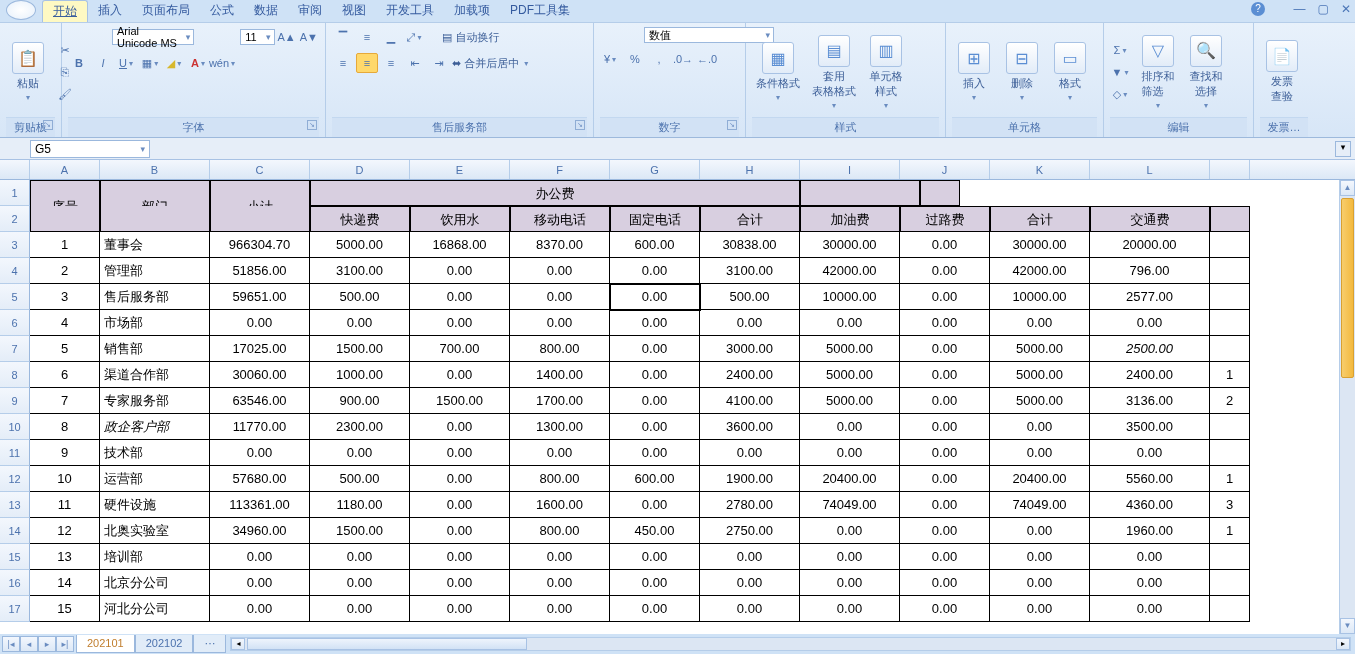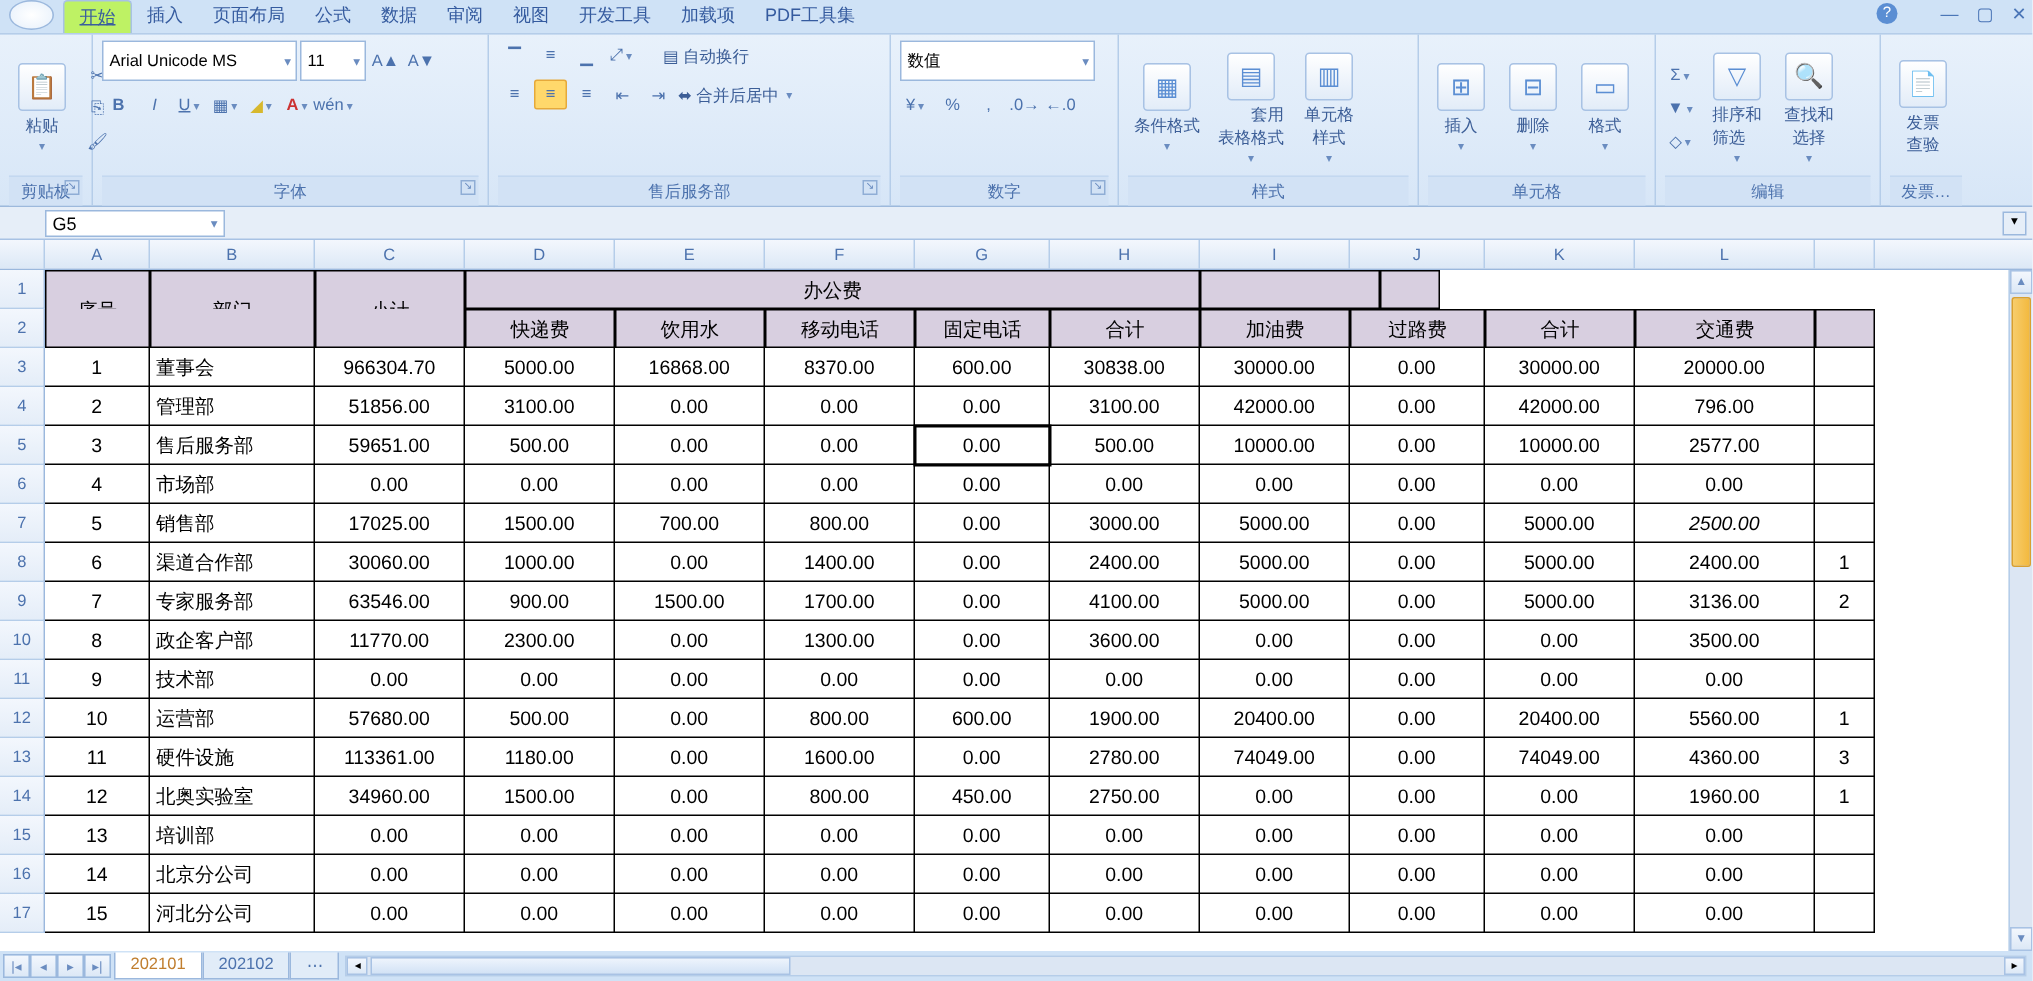--- a/index.html
+++ b/index.html
@@ -2,38 +2,38 @@
 <html><head>
 <meta charset="utf-8">
 <style>
 * { box-sizing: border-box; margin: 0; padding: 0; font-family: "Microsoft YaHei", Arial, sans-serif; }
 body { background: #cfe2f6; overflow: hidden; width: 1355px; height: 654px; position: relative; }
 
 
 .tabstrip { height: 22px; display: flex; align-items: flex-end; padding-left: 42px; gap: 2px; font-size: 12px; color: #355b9f; }
 .tabstrip .circle { position: absolute; left: 6px; top: 0; width: 30px; height: 20px; border-radius: 50%; background: radial-gradient(#fff,#e6f0fb); border: 1px solid #9bb8dd; }
 .tabstrip .tab { padding: 2px 10px; cursor: pointer; }
-.tabstrip .tab.active { background: #bef264; border: 1px solid #a8c2e4; border-bottom: none; border-radius: 3px 3px 0 0; color: #3b5f9e; text-decoration: underline; }
+.tabstrip .tab.active { background: #fef9c3; border: 1px solid #a8c2e4; border-bottom: none; border-radius: 3px 3px 0 0; color: #3b5f9e; text-decoration: underline; }
 .winctrl { position: absolute; right: 4px; top: 2px; display: flex; gap: 12px; color: #4b76b7; font-size: 12px; }
 .winctrl span { cursor: pointer; }
 .help-icon { position: absolute; right: 90px; top: 2px; width: 14px; height: 14px; border-radius: 50%; background: #5b8ed3; color: #fff; font-size: 10px; text-align: center; line-height: 14px; cursor: pointer; }
 
 
 .ribbon { height: 116px; background: linear-gradient(#e8f1fb,#d7e6f7); border-top: 1px solid #b5cde9; border-bottom: 1px solid #9db9dc; display: flex; }
 .group { border-right: 1px solid #b5cde9; display: flex; flex-direction: column; justify-content: space-between; padding: 4px 6px 0 6px; position: relative; }
 .group-body { flex: 1; display: flex; align-items: center; gap: 4px; }
 .group-label { text-align: center; font-size: 11px; color: #4c72ad; padding: 2px 0; background: #d2e2f5; border-top: 1px solid #c3d8f0; position: relative; }
 .group-label .dlau { position: absolute; right: 2px; top: 2px; width: 10px; height: 10px; border: 1px solid #8fadd5; font-size: 7px; line-height: 8px; color: #6a8cc0; cursor: pointer; }
 .col { display: flex; flex-direction: column; gap: 2px; align-items: center; }
 .row { display: flex; gap: 2px; align-items: center; }
 .bigbtn { display: flex; flex-direction: column; align-items: center; padding: 2px 4px; cursor: pointer; font-size: 11px; color: #3c5e97; gap: 2px; min-width: 44px; }
 .bigbtn .ico { width: 32px; height: 32px; background: linear-gradient(#fff,#e2ecf8); border: 1px solid #a8c2e4; border-radius: 3px; display: flex; align-items: center; justify-content: center; font-size: 16px; color: #5b8ed3; }
 .smbtn { width: 22px; height: 20px; border: 1px solid transparent; display: flex; align-items: center; justify-content: center; font-size: 11px; color: #4c72ad; cursor: pointer; border-radius: 2px; }
 .smbtn.active { background: #ffd86b; border-color: #e6a93a; }
-.combo { height: 27px; border: 1px solid #9bb8dd; background: #fff; font-size: 11px; padding: 0 16px 0 4px; position: relative; display: flex; align-items: center; cursor: pointer; }
+.combo { height: 16px; border: 1px solid #9bb8dd; background: #fff; font-size: 11px; padding: 0 16px 0 4px; position: relative; display: flex; align-items: center; cursor: pointer; margin-left: 44px; }
 .combo::after { content: "▾"; position: absolute; right: 3px; color: #6a8cc0; font-size: 9px; }
 .chkline { font-size: 11px; color: #3c5e97; display: flex; align-items: center; gap: 3px; cursor: pointer; }
 .drop { font-size: 8px; color: #6a8cc0; padding: 0 2px; cursor: pointer; }
 
 
 .fbar { height: 22px; background: #e6eef8; border-bottom: 1px solid #a8c2e4; display: flex; align-items: center; font-size: 12px; position: relative; }
 .namebox { width: 120px; margin-left: 30px; height: 18px; border: 1px solid #9bb8dd; background: #fff; padding: 0 4px; display: flex; align-items: center; justify-content: space-between; }
 .namebox span:last-child { color: #6a8cc0; font-size: 9px; cursor: pointer; }
 .fxbox { margin-left: 60px; display: flex; align-items: center; gap: 6px; flex: 1; }
 .fx { font-style: italic; color: #6a8cc0; cursor: pointer; }
@@ -194,21 +194,21 @@
 
   <div class="group" style="width:200px">
     <div class="group-body">
       <div class="bigbtn">
           <div class="ico">▦</div>
           <span>条件格式</span>
           <span class="drop">▾</span>
         </div>
       <div class="bigbtn">
           <div class="ico">▤</div>
-          <span style="white-space:pre-line;text-align:right">套用
+          <span style="white-space:pre-line;text-align:center">套用
 表格格式</span>
           <span class="drop">▾</span>
         </div>
       <div class="bigbtn">
           <div class="ico">▥</div>
           <span style="white-space:pre-line;text-align:center">单元格
 样式</span>
           <span class="drop">▾</span>
         </div>
     </div>
@@ -432,21 +432,21 @@
         <div class="cell" style="width: 100px;">4100.00</div>
         <div class="cell" style="width: 100px;">5000.00</div>
         <div class="cell" style="width: 90px;">0.00</div>
         <div class="cell" style="width: 100px;">5000.00</div>
         <div class="cell" style="width: 120px;">3136.00</div>
         <div class="cell" style="width: 40px;">2</div>
       </div>
       <div class="datarow">
         <div class="rh">10</div>
         <div class="cell" style="width: 70px;">8</div>
-        <div class="cell left" style="width: 110px;">政企客户部</div>
+        <div class="cell left" style="width: 110px; font-style: italic;">政企客户部</div>
         <div class="cell" style="width: 100px;">11770.00</div>
         <div class="cell" style="width: 100px;">2300.00</div>
         <div class="cell" style="width: 100px;">0.00</div>
         <div class="cell" style="width: 100px;">1300.00</div>
         <div class="cell" style="width: 90px;">0.00</div>
         <div class="cell" style="width: 100px;">3600.00</div>
         <div class="cell" style="width: 100px;">0.00</div>
         <div class="cell" style="width: 90px;">0.00</div>
         <div class="cell" style="width: 100px;">0.00</div>
         <div class="cell" style="width: 120px;">3500.00</div>

